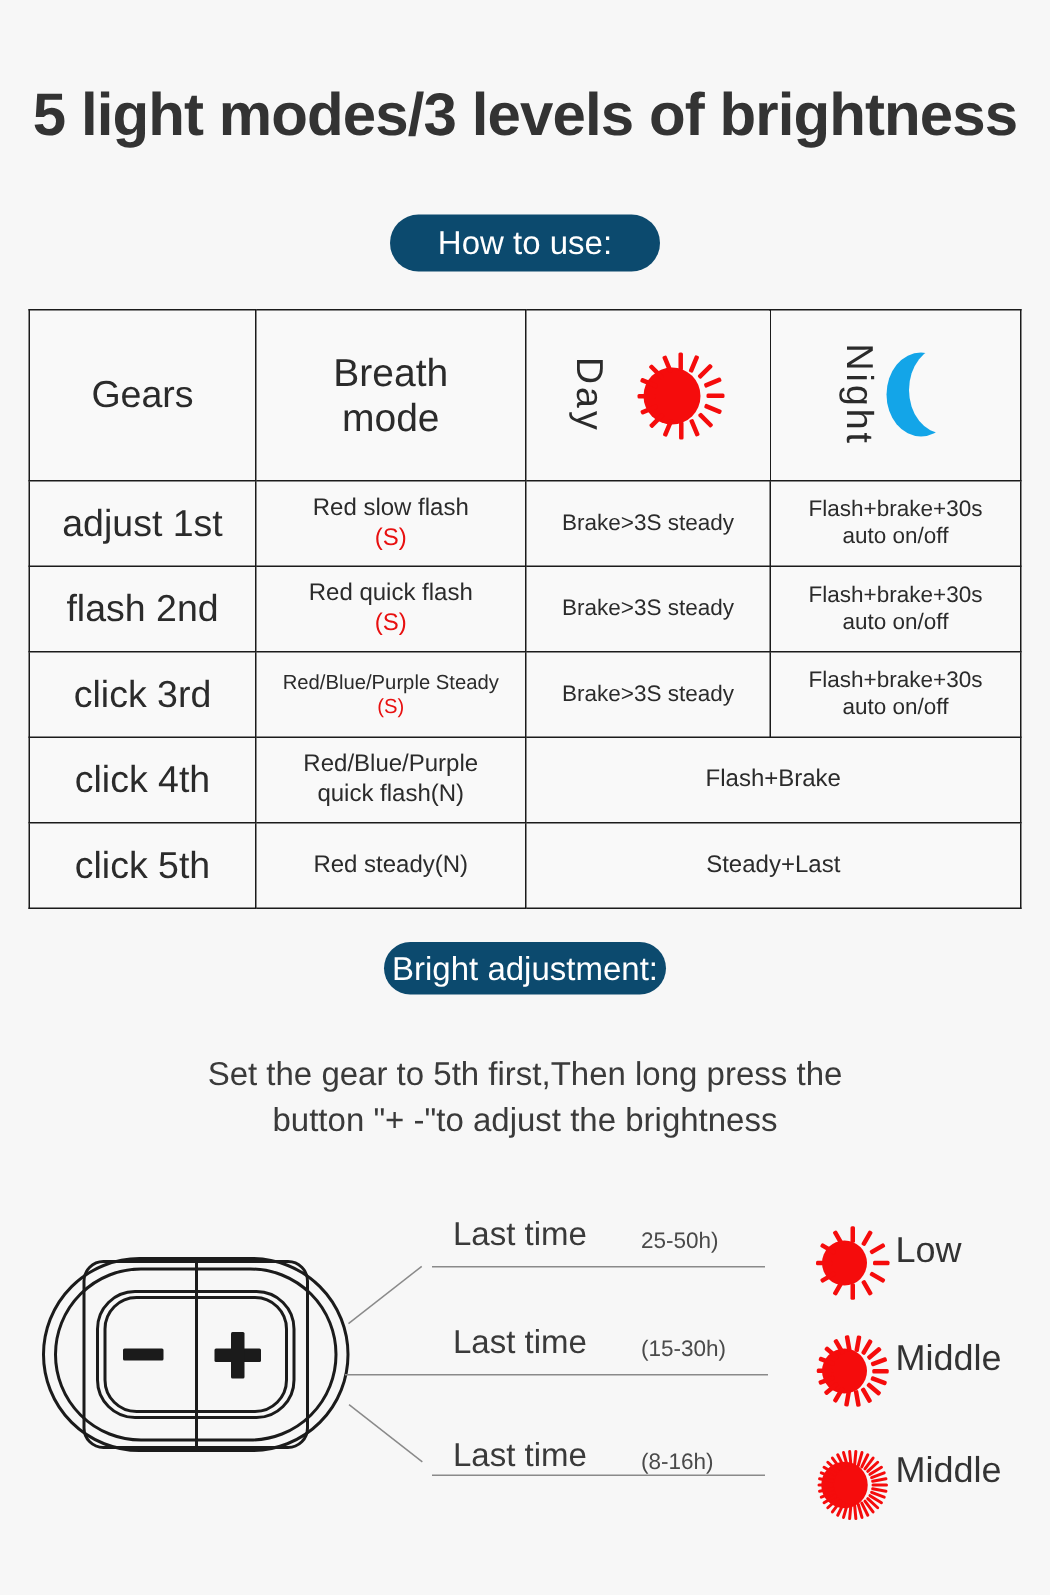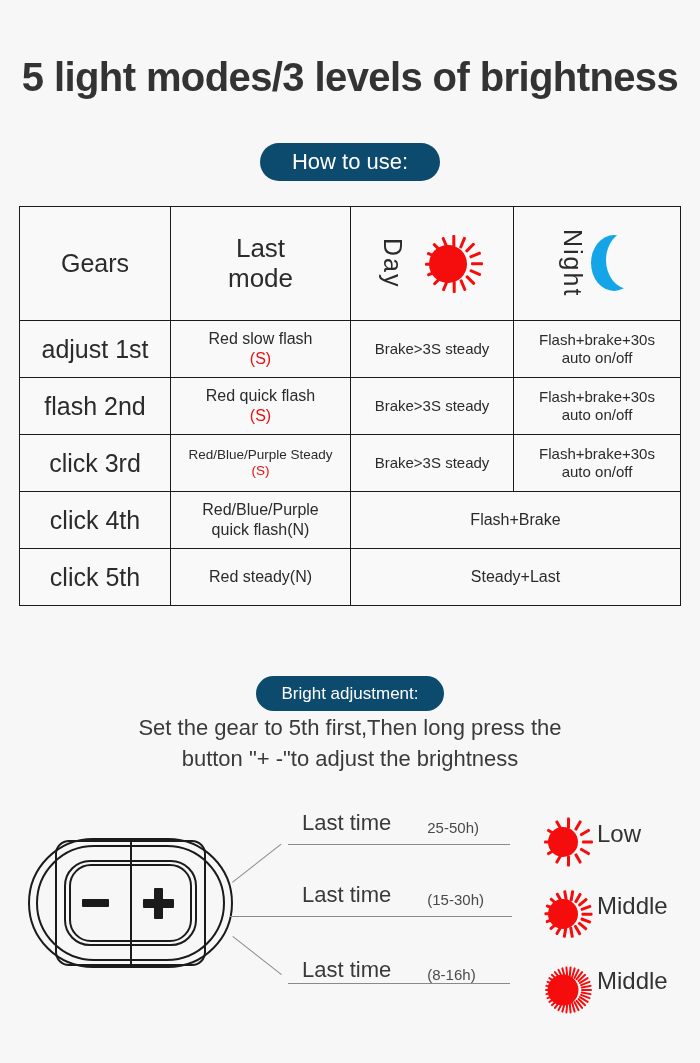--- a/index.html
+++ b/index.html
@@ -26,21 +26,21 @@
   
   .pill{
     position:absolute;
     background:#0c4a6e;
     color:#ffffff;
     border-radius:19px;
     display:flex;align-items:center;justify-content:center;
     white-space:nowrap;
   }
   #pill-how{left:260px;top:143px;width:180px;height:38px;font-size:22px;}
-  #pill-bright{left:256px;top:676px;width:188px;height:35px;font-size:17px;}
+  #pill-bright{left:256px;top:628px;width:188px;height:35px;font-size:22px;}
 
   
   .tbl{
     position:absolute;left:19px;top:206px;
     width:661px;
     border-collapse:collapse;
     background:#f9f9f9;
     table-layout:fixed;
   }
   .tbl td{
@@ -101,21 +101,20 @@
   .moon .m2{
     position:absolute;left:15px;top:-4px;width:46px;height:58px;
     border-radius:50%;background:#f9f9f9;
   }
 
   
   .adj-text{
     position:absolute;left:0;top:700px;width:700px;
     text-align:center;font-size:22px;line-height:1.42;
     color:#3a3a3a;
-    margin-top:12px;
   }
 
   
   .diagram{position:absolute;left:0;top:790px;width:700px;height:273px;}
 
   .lt-row{position:absolute;display:flex;align-items:flex-end;gap:36px;}
   .lt-label{font-size:22px;color:#3a3a3a;white-space:nowrap;}
   .lt-hours{font-size:15px;color:#4a4a4a;}
   .level-name{
     position:absolute;font-size:24px;color:#333333;white-space:nowrap;
@@ -156,21 +155,21 @@
   <colgroup>
     <col class="c-gear">
       <col class="c-flash">
       <col class="c-day">
       <col class="c-night">
   </colgroup>
   <tbody>
     <tr>
       <td class="hdr gears-h">Gears</td>
       <td class="hdr flash-h">
-        <div>Last</div>
+        <div>Breath</div>
         <div>mode</div>
       </td>
       <td class="hdr vcell">
         <div class="vwrap">
           <div class="vtext">Day</div>
           <div class="sun" id="sun-header" style="width: 74px; height: 74px;">
               <div class="disc" style="width: 38px; height: 38px;"></div>
               <div class="ray" style="width: 12px; height: 3.4px; transform: translate(0px, -50%) rotate(0deg) translateX(23px);"></div>
               <div class="ray" style="width: 12px; height: 3.4px; transform: translate(0px, -50%) rotate(22.5deg) translateX(23px);"></div>
               <div class="ray" style="width: 12px; height: 3.4px; transform: translate(0px, -50%) rotate(45deg) translateX(23px);"></div>

